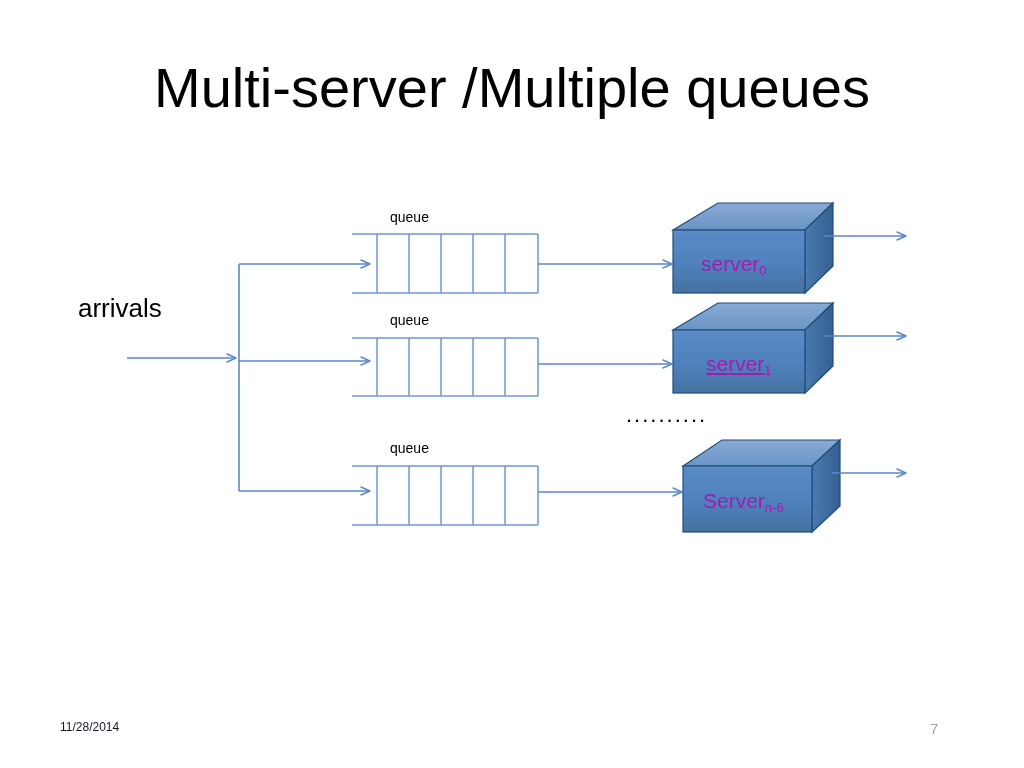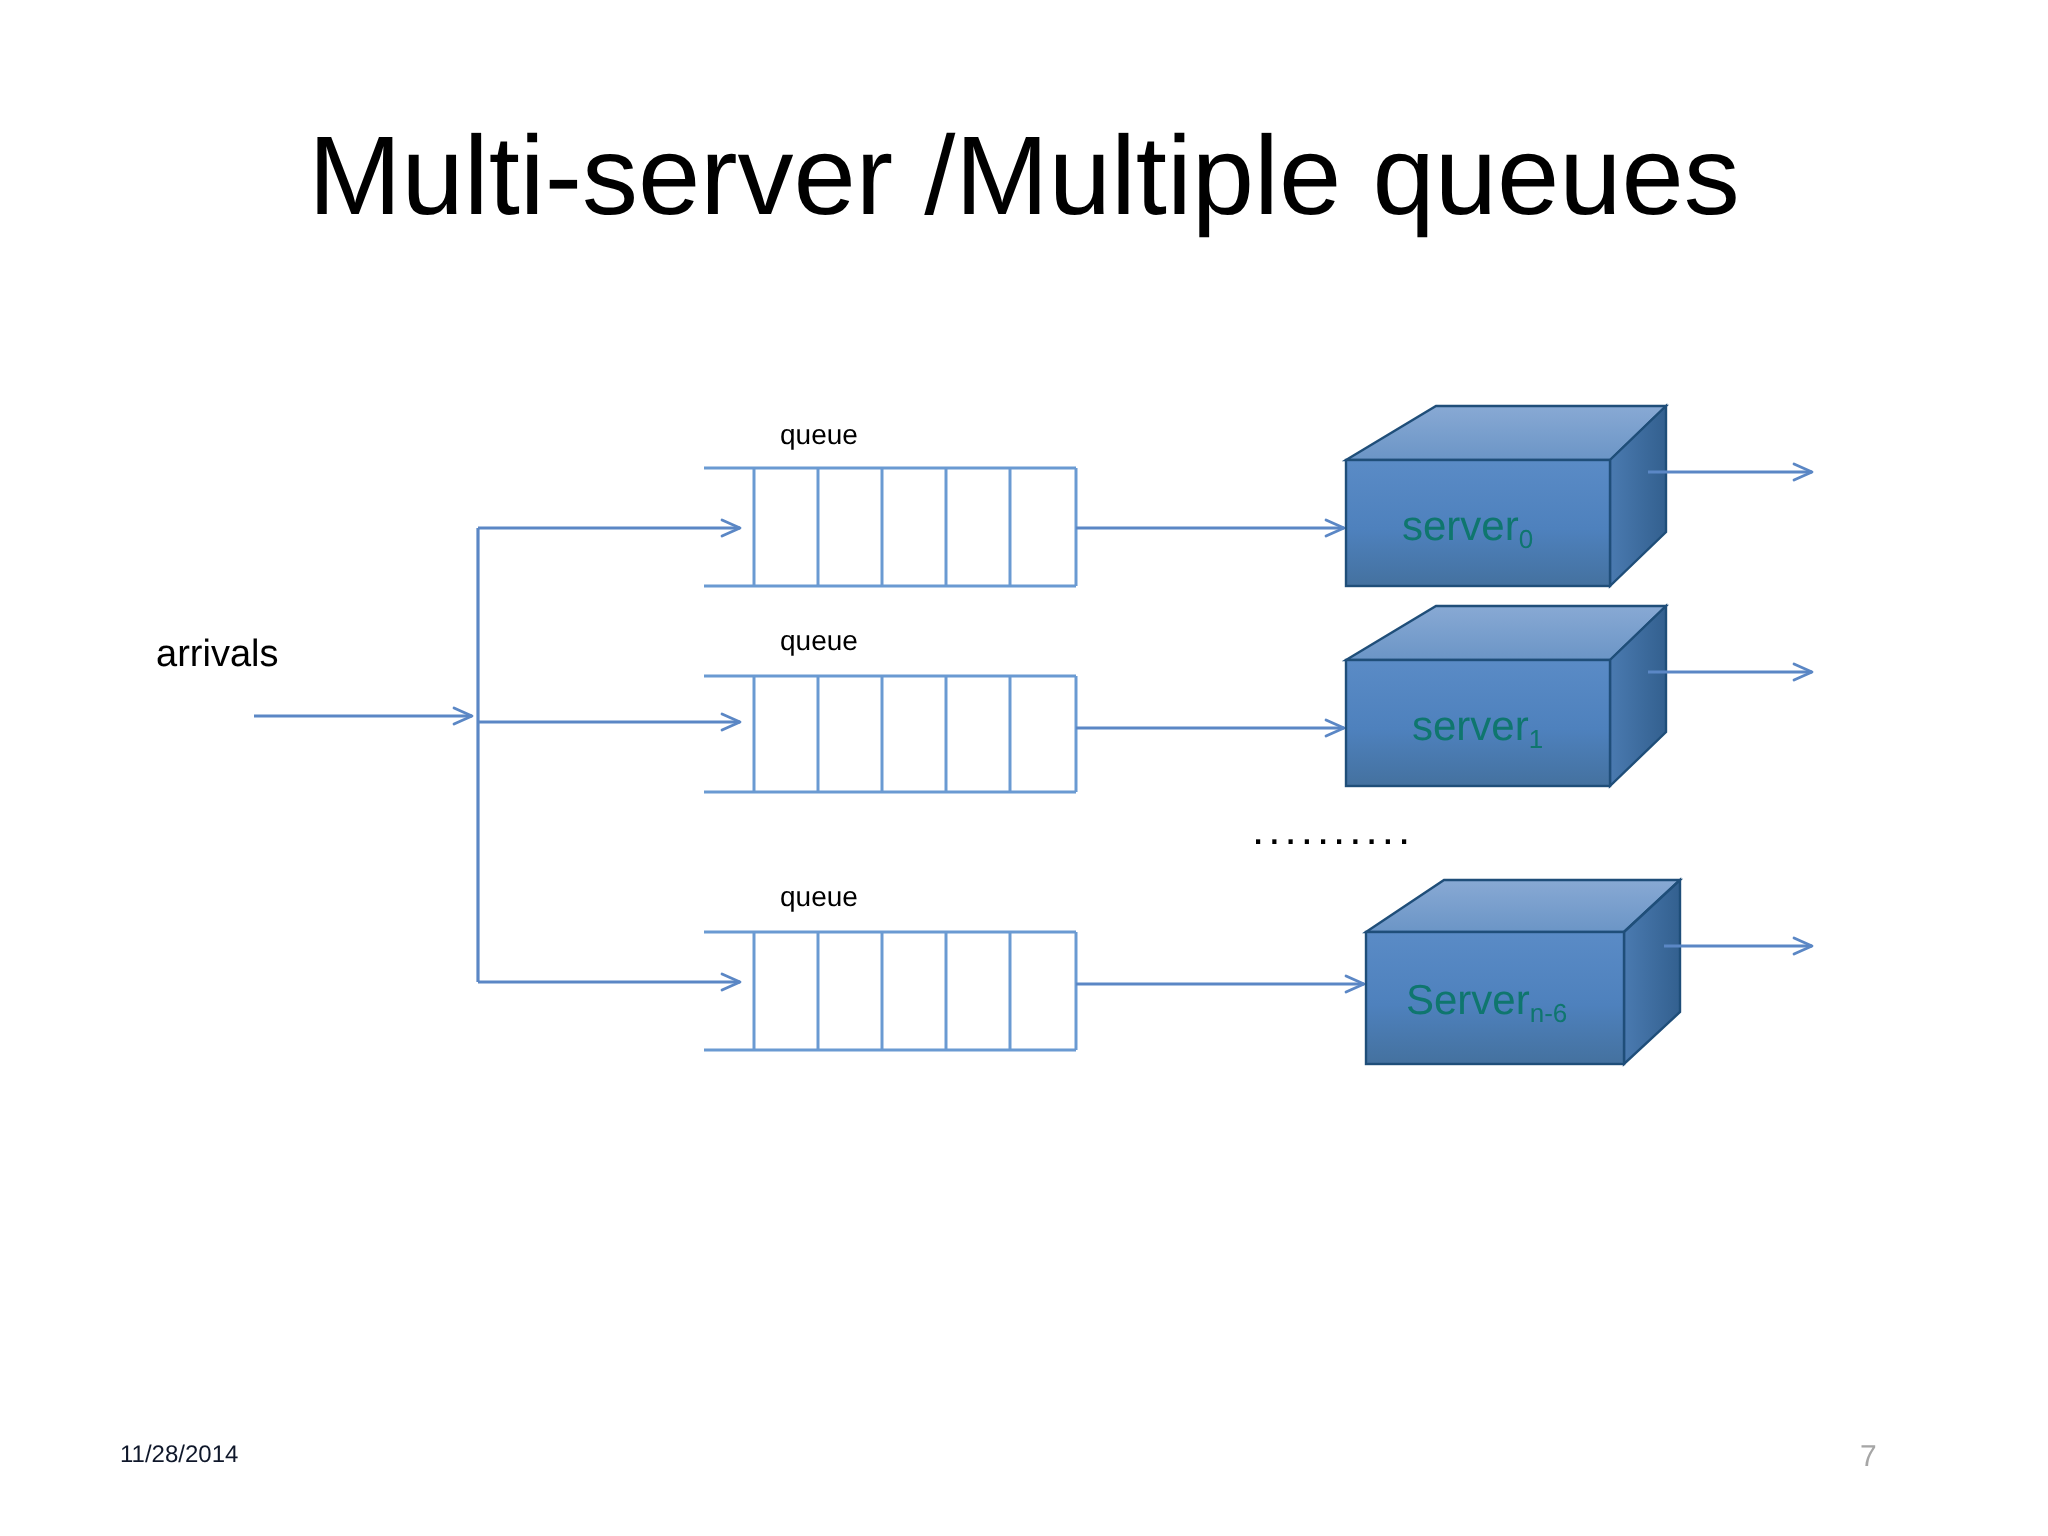--- a/index.html
+++ b/index.html
@@ -49,44 +49,44 @@
   .lbl {
     position: absolute;
     font-family: "Liberation Sans", sans-serif;
     font-size: 14px;
     line-height: 24px;
     color: #000000;
     white-space: nowrap;
   }
   .lbl-arrivals {
     left: 78px;
-    top: 316px;
-    font-size: 19px;
+    top: 296px;
+    font-size: 26px;
   }
   .lbl-queue-0 { left: 390px; top: 205px; }
   .lbl-queue-1 { left: 390px; top: 308px; }
   .lbl-queue-2 { left: 390px; top: 436px; }
 
   .server-label {
     position: absolute;
     font-family: "Liberation Sans", sans-serif;
     font-size: 21px;
     line-height: 24px;
-    color: #0f766e;
+    color: #a21caf;
     white-space: nowrap;
   }
   .server-label sub {
     font-size: 13px;
     line-height: 0;
     vertical-align: baseline;
     position: relative;
     bottom: -4px;
   }
   .srv-0 { left: 701px; top: 252px; }
-  .srv-1 { left: 706px; top: 352px; }
+  .srv-1 { left: 706px; top: 352px; text-decoration: underline; }
   .srv-2 { left: 703px; top: 489px; }
 
   .ellipsis-dots {
     position: absolute;
     left: 626px;
     top: 402px;
     font-size: 22px;
     letter-spacing: 2px;
     color: #000000;
     white-space: nowrap;

